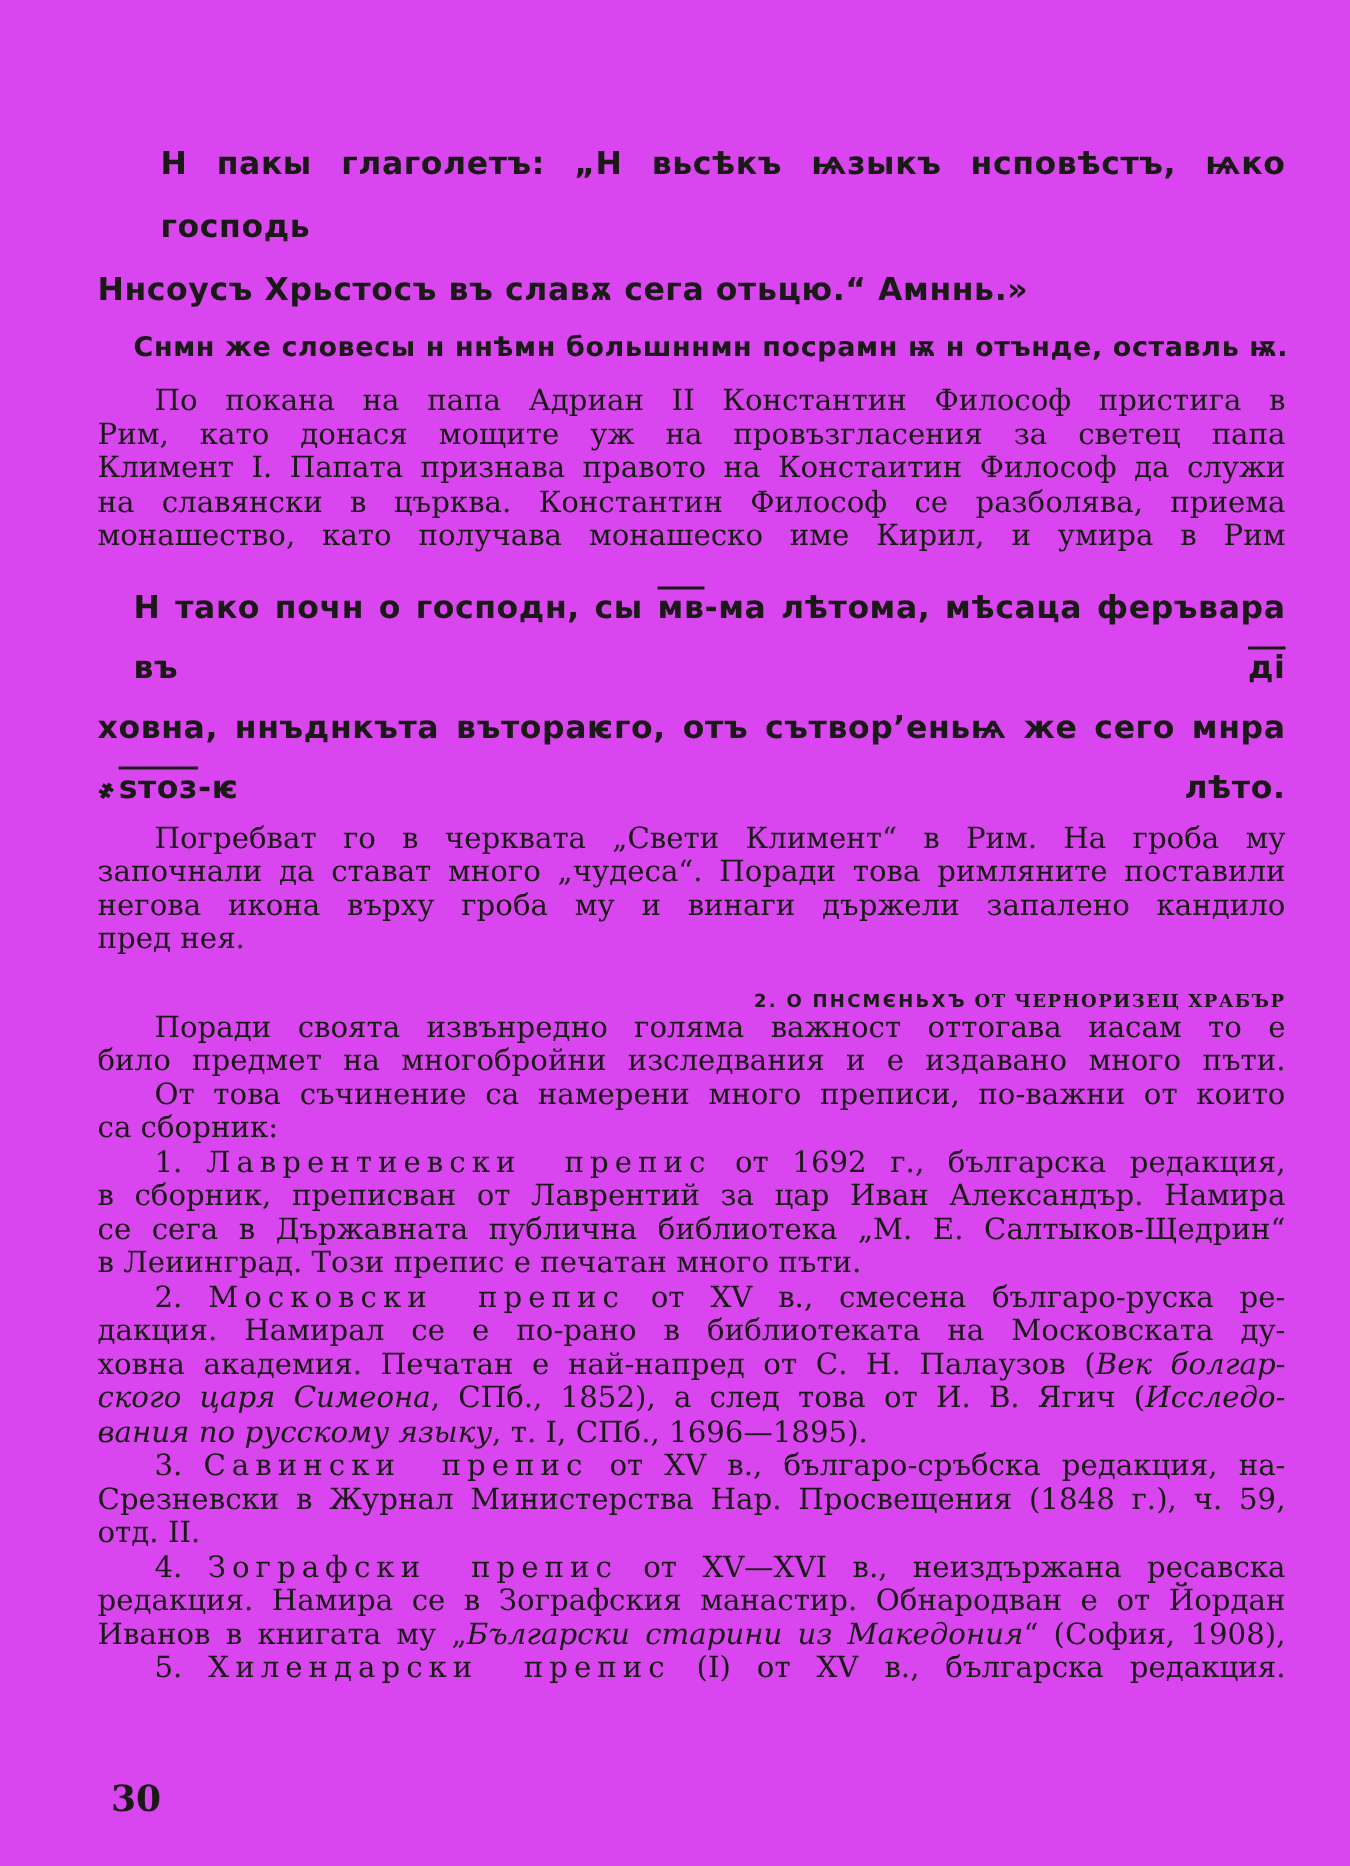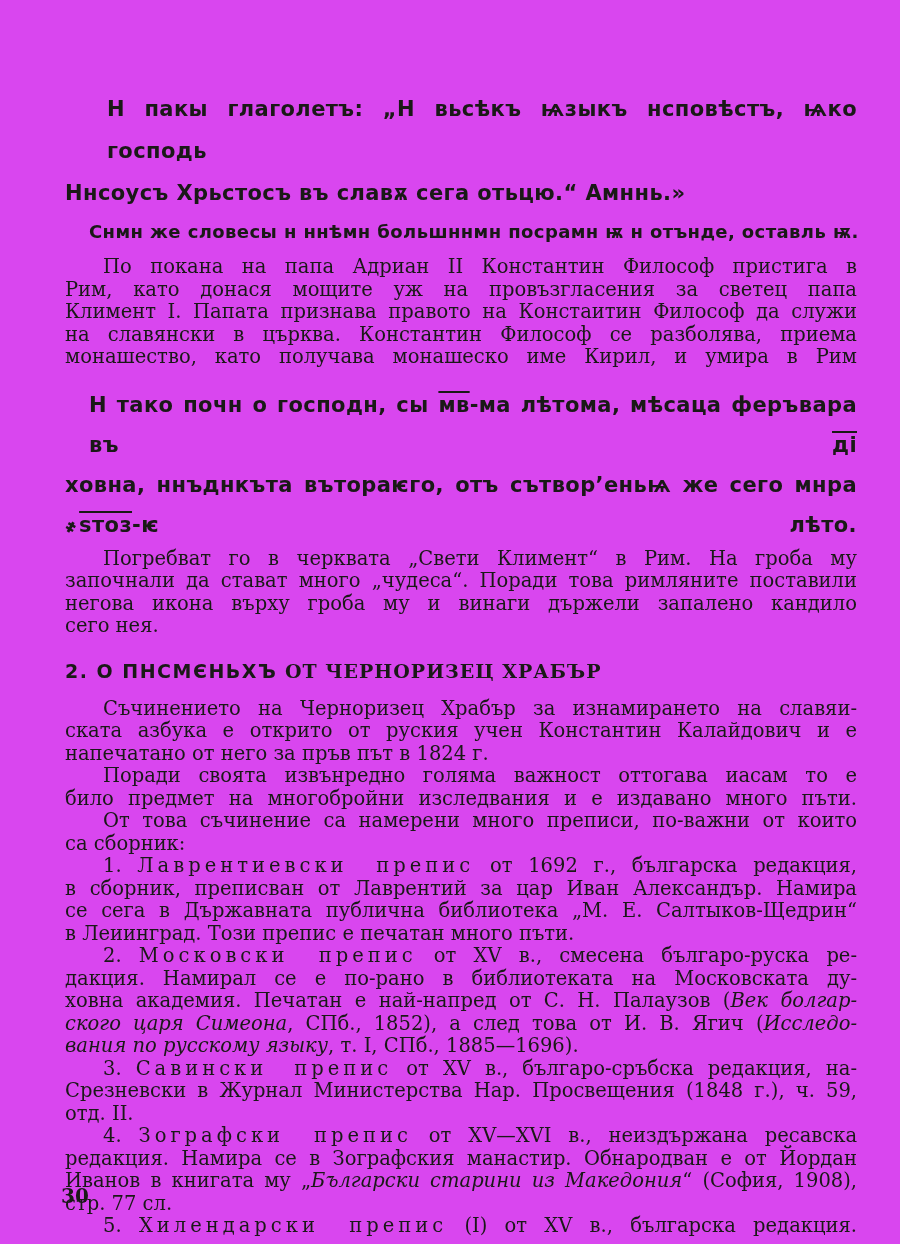--- a/index.html
+++ b/index.html
@@ -20,33 +20,33 @@
   .slav{font-family:"DejaVu Sans","Liberation Sans",sans-serif;font-weight:700;letter-spacing:0.4px;}
   .q1{font-size:21px;line-height:42px;}
   .q1 .ln.ind{padding-left:42px;}
   .note{margin-top:6px;font-size:18px;line-height:24px;}
   .note .ln.ind{padding-left:24px;}
   .p1{margin-top:12px;}
   .q2{margin-top:16px;font-size:21px;line-height:40px;}
   .q2 .ln.ind{padding-left:24px;}
   .p2{margin-top:3px;}
   .heading{
-    margin:22px 0 0 0;text-align:left;font-size:19px;font-weight:700;
+    margin:22px 0 0 0;text-align:right;font-size:12px;font-weight:700;
     font-family:"DejaVu Serif","Liberation Serif",serif;letter-spacing:1px;
   }
   .heading .hslav{font-family:"DejaVu Sans","Liberation Sans",sans-serif;letter-spacing:1.5px;}
   .p3{margin-top:16px;}
   
   .seg-i{font-style:italic;}
   .seg-sp{letter-spacing:4px;word-spacing:9px;}
   .seg-tl{text-decoration:overline;}
   .pagenum{
-    position:absolute;left:61px;top:1184px;
+    position:absolute;left:74px;top:1184px;
     font-family:"DejaVu Serif","Liberation Serif",serif;
-    font-size:20px;font-weight:700;
+    font-size:24px;font-weight:700;
   }
 </style>
 </head>
 <body>
 
 <div class="page">
   <div class="text">
 
     <div class="blk slav q1">
         <div class="ln j ind"><span>Н пакы глаголетъ: „Н вьсѣкъ ѩзыкъ нсповѣстъ, ѩко господь</span></div>
@@ -67,30 +67,25 @@
 
     <div class="blk slav q2">
         <div class="ln j ind"><span>Н тако почн о господн, сы </span><span class="seg-tl">мв</span><span>-ма лѣтома, мѣсаца феръвара въ </span><span class="seg-tl">ді</span></div>
         <div class="ln j"><span>ховна, ннъднкъта вътораѥго, отъ сътвор’еньѩ же сего мнра </span><span>҂</span><span class="seg-tl">ѕтоз</span><span>-ѥ лѣто.</span></div>
       </div>
 
     <div class="blk body p2">
         <div class="ln j ind"><span>Погребват го в черквата „Свети Климент“ в Рим. На гроба му</span></div>
         <div class="ln j"><span>започнали да стават много „чудеса“. Поради това римляните поставили</span></div>
         <div class="ln j"><span>негова икона върху гроба му и винаги държели запалено кандило</span></div>
-        <div class="ln"><span>сего нея.</span></div>
+        <div class="ln"><span>пред нея.</span></div>
       </div>
 
     <h2 class="heading"><span class="hslav">2. О ПНСМЄНЬХЪ</span> <span>ОТ ЧЕРНОРИЗЕЦ ХРАБЪР</span></h2>
 
-    <div class="blk body p3">
-        <div class="ln j ind"><span>Съчинението на Черноризец Храбър за изнамирането на славяи-</span></div>
-        <div class="ln j"><span>ската азбука е открито от руския учен Константин Калайдович и е</span></div>
-        <div class="ln"><span>напечатано от него за пръв път в 1824 г.</span></div>
-      </div>
 
     <div class="blk body">
         <div class="ln j ind"><span>Поради своята извънредно голяма важност оттогава иасам то е</span></div>
         <div class="ln j"><span>било предмет на многобройни изследвания и е издавано много пъти.</span></div>
       </div>
 
     <div class="blk body">
         <div class="ln j ind"><span>От това съчинение са намерени много преписи, по-важни от които</span></div>
         <div class="ln"><span>са сборник:</span></div>
       </div>
@@ -100,34 +95,33 @@
         <div class="ln j"><span>в сборник, преписван от Лаврентий за цар Иван Александър. Намира</span></div>
         <div class="ln j"><span>се сега в Държавната публична библиотека „М. Е. Салтыков-Щедрин“</span></div>
         <div class="ln"><span>в Леиинград. Този препис е печатан много пъти.</span></div>
       </div>
 
     <div class="blk body">
         <div class="ln j ind"><span>2. </span><span class="seg-sp">Московски препис</span><span> от XV в., смесена българо-руска ре-</span></div>
         <div class="ln j"><span>дакция. Намирал се е по-рано в библиотеката на Московската ду-</span></div>
         <div class="ln j"><span>ховна академия. Печатан е най-напред от С. Н. Палаузов (</span><span class="seg-i">Век болгар-</span></div>
         <div class="ln j"><span class="seg-i">ского царя Симеона</span><span>, СПб., 1852), а след това от И. В. Ягич (</span><span class="seg-i">Исследо-</span></div>
-        <div class="ln"><span class="seg-i">вания по русскому языку</span><span>, т. I, СПб., 1885—1696).</span></div>
+        <div class="ln"><span class="seg-i">вания по русскому языку</span><span>, т. I, СПб., 1696—1895).</span></div>
       </div>
 
     <div class="blk body">
         <div class="ln j ind"><span>3. </span><span class="seg-sp">Савински препис</span><span> от XV в., българо-сръбска редакция, на-</span></div>
         <div class="ln j"><span>Срезневски в Журнал Министерства Нар. Просвещения (1848 г.), ч. 59,</span></div>
         <div class="ln"><span>отд. II.</span></div>
       </div>
 
     <div class="blk body">
         <div class="ln j ind"><span>4. </span><span class="seg-sp">Зографски препис</span><span> от XV—XVI в., неиздържана ресавска</span></div>
         <div class="ln j"><span>редакция. Намира се в Зографския манастир. Обнародван е от Йордан</span></div>
         <div class="ln j"><span>Иванов в книгата му „</span><span class="seg-i">Български старини из Македония</span><span>“ (София, 1908),</span></div>
-        <div class="ln"><span>стр. 77 сл.</span></div>
       </div>
 
     <div class="blk body">
         <div class="ln j ind"><span>5. </span><span class="seg-sp">Хилендарски препис</span><span> (I) от XV в., българска редакция.</span></div>
       </div>
 
   </div>
 
   <div class="pagenum">30</div>
 </div>

